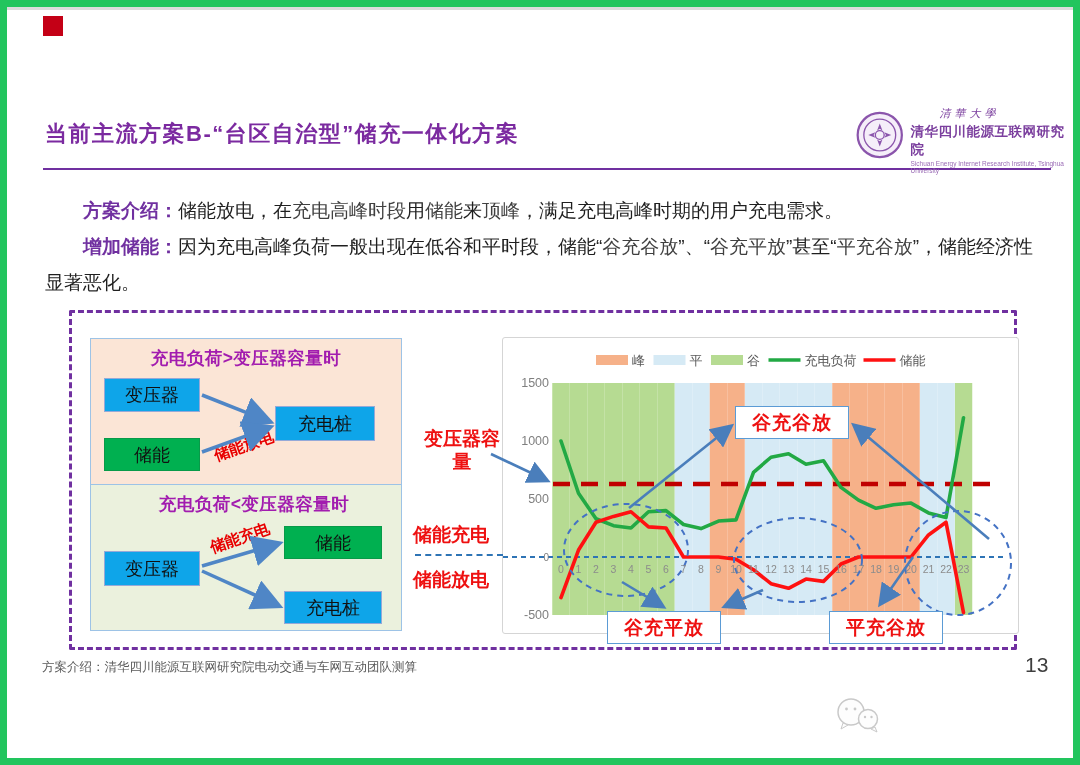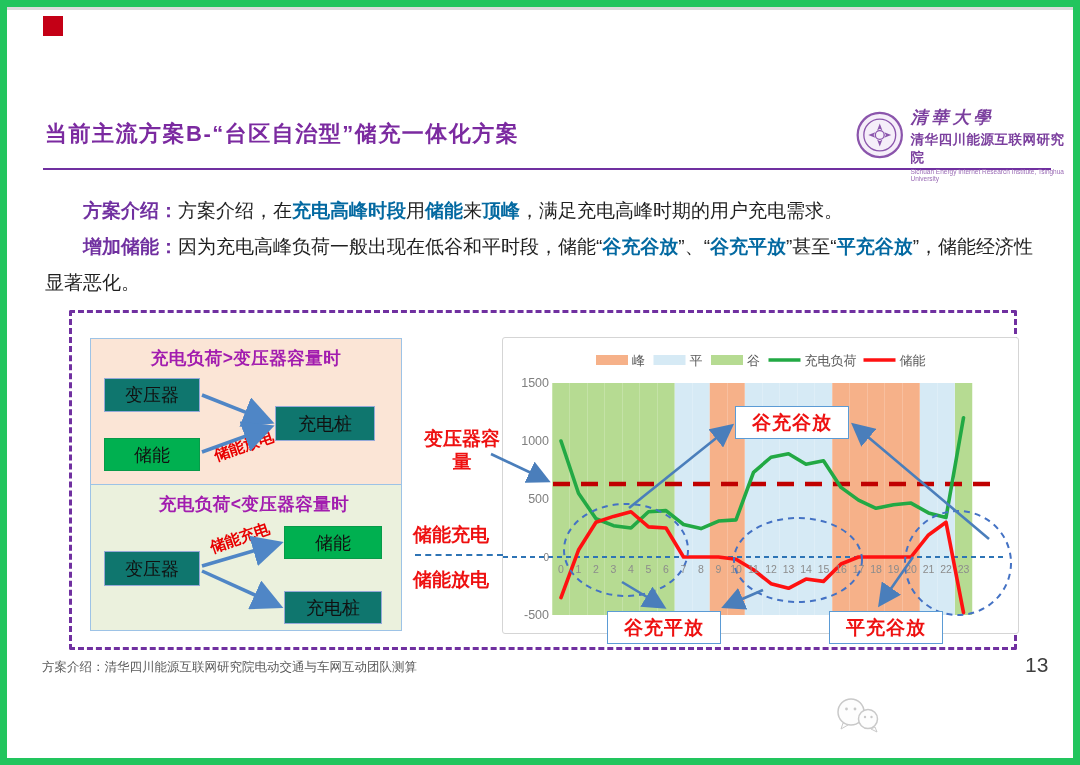--- a/index.html
+++ b/index.html
@@ -4,36 +4,36 @@
 <style>
   html,body{margin:0;padding:0;background:#fff;}
   .page{position:relative;width:1080px;height:765px;background:#fff;overflow:hidden;
         font-family:"Liberation Sans","DejaVu Sans",sans-serif;border:7px solid #22c55e;box-sizing:border-box;}
   .top-strip{position:absolute;left:0;top:0;width:1080px;height:3px;background:#DCDCDC;}
   .red-square{position:absolute;left:36px;top:9px;width:20px;height:20px;background:#C40016;}
   .slide-title{position:absolute;left:38px;top:112px;font-size:22px;font-weight:bold;color:#7B2AA0;letter-spacing:1.5px;}
   .title-rule{position:absolute;left:36px;top:161px;width:1008px;border-top:2.5px solid #7030A0;}
   .logo{position:absolute;left:848px;top:99px;display:flex;align-items:flex-start;}
   .logo-text{margin-left:6px;color:#7B3F9E;}
-  .logo-script{font-size:17px;font-weight:bold;font-style:italic;letter-spacing:4px;}
+  .logo-script{font-size:11px;font-weight:normal;font-style:italic;letter-spacing:4px;margin-left:29px;}
   .logo-cn{font-size:13.5px;font-weight:bold;margin-top:2px;letter-spacing:0.5px;}
   .logo-en{font-size:6.5px;margin-top:1px;color:#9A6BB5;}
   .intro{position:absolute;left:38px;top:186px;width:1004px;font-size:19px;line-height:36px;color:#1f1f1f;}
   .intro p{margin:0;text-indent:38px;}
   .seg-purple{color:#7030A0;font-weight:bold;}
-  .seg-red{color:#0369a1;font-weight:bold;}
+  .seg-red{color:#404040;font-weight:normal;}
   .dashed-box{position:absolute;left:62px;top:303px;width:942px;height:334px;border:3px dashed #7030A0;border-radius:2px;}
   
   .diagram-panel{position:absolute;left:83px;top:331px;width:312px;height:294px;}
   .dhalf{position:absolute;left:0;width:312px;height:147px;border:1.5px solid #9DC3E6;box-sizing:border-box;}
   .dhalf.over{top:0;background:#FBE5D6;}
   .dhalf.under{top:146px;background:#EBF1DD;padding-left:16px;}
   .dtitle{text-align:center;font-size:17.5px;font-weight:bold;color:#a21caf;margin-top:7px;letter-spacing:0.5px;}
   .dbox{position:absolute;display:flex;align-items:center;justify-content:center;font-size:18px;color:#111;
-        background:#0f766e;border:1.5px solid #95A9D8;box-sizing:border-box;}
+        background:#0ea5e9;border:1.5px solid #95A9D8;box-sizing:border-box;}
   .dbox.green{background:#00B050;border-color:#089A49;}
   .rot-label{position:absolute;color:#E80000;font-weight:bold;font-size:15.5px;white-space:nowrap;transform:rotate(-19deg);}
   .dsvg{position:absolute;left:0;top:0;pointer-events:none;}
   
   .chart-panel{position:absolute;left:495px;top:330px;width:515px;height:295px;background:#fff;border:1px solid #D5D5D5;border-radius:3px;}
   .zero-ext{position:absolute;left:408px;top:547px;width:88px;border-top:2.5px dashed #2E74B5;}
   .redlabel{position:absolute;color:#EE1111;font-weight:bold;font-size:19px;white-space:nowrap;}
   .cap-label{left:413px;top:420px;width:84px;text-align:center;line-height:23px;white-space:normal;}
   .chg-label{left:406px;top:515px;}
   .dis-label{left:406px;top:560px;}
@@ -66,21 +66,21 @@
       <path d="M41 29 L33 26 L35 29 L33 32 Z" fill="#8B55AC"></path>
     </svg>
     <div class="logo-text">
       <div class="logo-script">清華大學</div>
       <div class="logo-cn">清华四川能源互联网研究院</div>
       <div class="logo-en">Sichuan Energy Internet Research Institute, Tsinghua University</div>
     </div>
   </div>
 
   <div class="intro">
-    <p><span class="seg-purple">方案介绍：</span><span class="seg-black">方案介绍，在</span><span class="seg-red">充电高峰时段</span><span class="seg-black">用</span><span class="seg-red">储能</span><span class="seg-black">来</span><span class="seg-red">顶峰</span><span class="seg-black">，满足充电高峰时期的用户充电需求。</span></p>
+    <p><span class="seg-purple">方案介绍：</span><span class="seg-black">储能放电，在</span><span class="seg-red">充电高峰时段</span><span class="seg-black">用</span><span class="seg-red">储能</span><span class="seg-black">来</span><span class="seg-red">顶峰</span><span class="seg-black">，满足充电高峰时期的用户充电需求。</span></p>
     <p><span class="seg-purple">增加储能：</span><span class="seg-black">因为充电高峰负荷一般出现在低谷和平时段，储能“</span><span class="seg-red">谷充谷放</span><span class="seg-black">”、“</span><span class="seg-red">谷充平放</span><span class="seg-black">”甚至“</span><span class="seg-red">平充谷放</span><span class="seg-black">”，储能经济性显著恶化。</span></p>
   </div>
 
   <div class="dashed-box"></div>
 
   <div class="diagram-panel">
     <div class="dhalf over">
       <div class="dtitle">充电负荷&gt;变压器容量时</div>
     </div>
     <div class="dhalf under">

